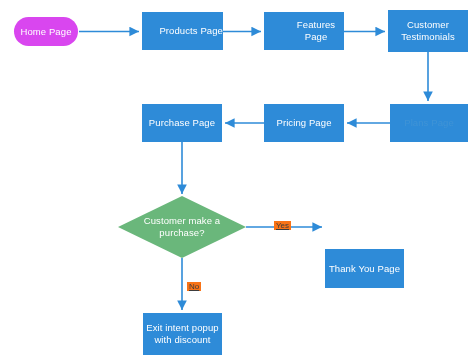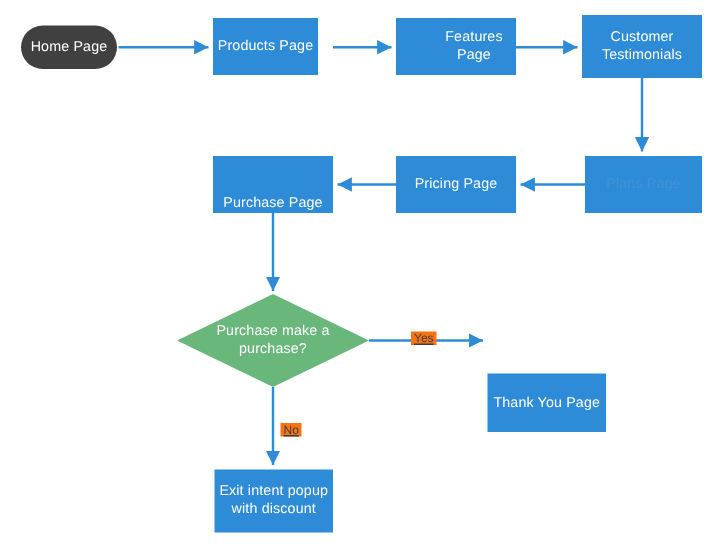--- a/index.html
+++ b/index.html
@@ -35,21 +35,21 @@
     color: #ffffff;
     font-size: 9.5px;
     line-height: 12px;
     letter-spacing: 0.1px;
     z-index: 2;
   }
   .node.rect {
     background: #2e8bd8;
   }
   .node.pill {
-    background: #404040;
+    background: #d946ef;
     border-radius: 999px;
     align-items: center;
   }
   .node.dim-text {
     color: #3f93d6;
   }
   .node.diamond {
     background: transparent;
   }
   .diamond-shape {
@@ -104,49 +104,49 @@
 
     <line x1="246" y1="227" x2="322" y2="227" stroke="#2e8bd8" stroke-width="1.6" marker-end="url(#arrowblue)"></line>
 
     <line x1="182" y1="258" x2="182" y2="310" stroke="#2e8bd8" stroke-width="1.6" marker-end="url(#arrowblue)"></line>
   </svg>
 
   <div class="node pill" style="left:14px; top:17px; width:64px; height:29px;">
     <span>Home Page</span>
   </div>
 
-  <div class="node rect" style="left:142px; top:12px; width:70px; height:38px;">
+  <div class="node rect" style="left:142px; top:12px; width:81px; height:38px;justify-content:flex-end;">
     <span>Products Page</span>
   </div>
 
   <div class="node rect" style="left:264px; top:12px; width:80px; height:38px;padding-left:24px;">
     <span>Features Page</span>
   </div>
 
   <div class="node rect" style="left:388px; top:10px; width:80px; height:42px;">
     <span>Customer Testimonials</span>
   </div>
 
   <div class="node rect dim-text" style="left:390px; top:104px; width:78px; height:38px;">
     <span>Plans Page</span>
   </div>
 
   <div class="node rect" style="left:264px; top:104px; width:80px; height:38px;">
     <span>Pricing Page</span>
   </div>
 
-  <div class="node rect" style="left:142px; top:104px; width:80px; height:38px;align-items:flex-end;">
+  <div class="node rect" style="left:142px; top:104px; width:80px; height:38px;">
     <span>Purchase Page</span>
   </div>
 
   <div class="node diamond" style="left:118px; top:196px; width:128px; height:62px;">
     <svg class="diamond-shape" viewBox="0 0 128 62" preserveAspectRatio="none" xmlns="http://www.w3.org/2000/svg">
       <polygon points="64,0 128,31 64,62 0,31" fill="#6ab77b"></polygon>
     </svg>
-    <span class="diamond-label">Purchase make a purchase?</span>
+    <span class="diamond-label">Customer make a purchase?</span>
   </div>
 
   <div class="node rect" style="left:325px; top:208px; width:79px; height:39px;margin-top:41px;">
     <span>Thank You Page</span>
   </div>
 
   <div class="node rect" style="left:143px; top:313px; width:79px; height:42px;">
     <span>Exit intent popup with discount</span>
   </div>
 

